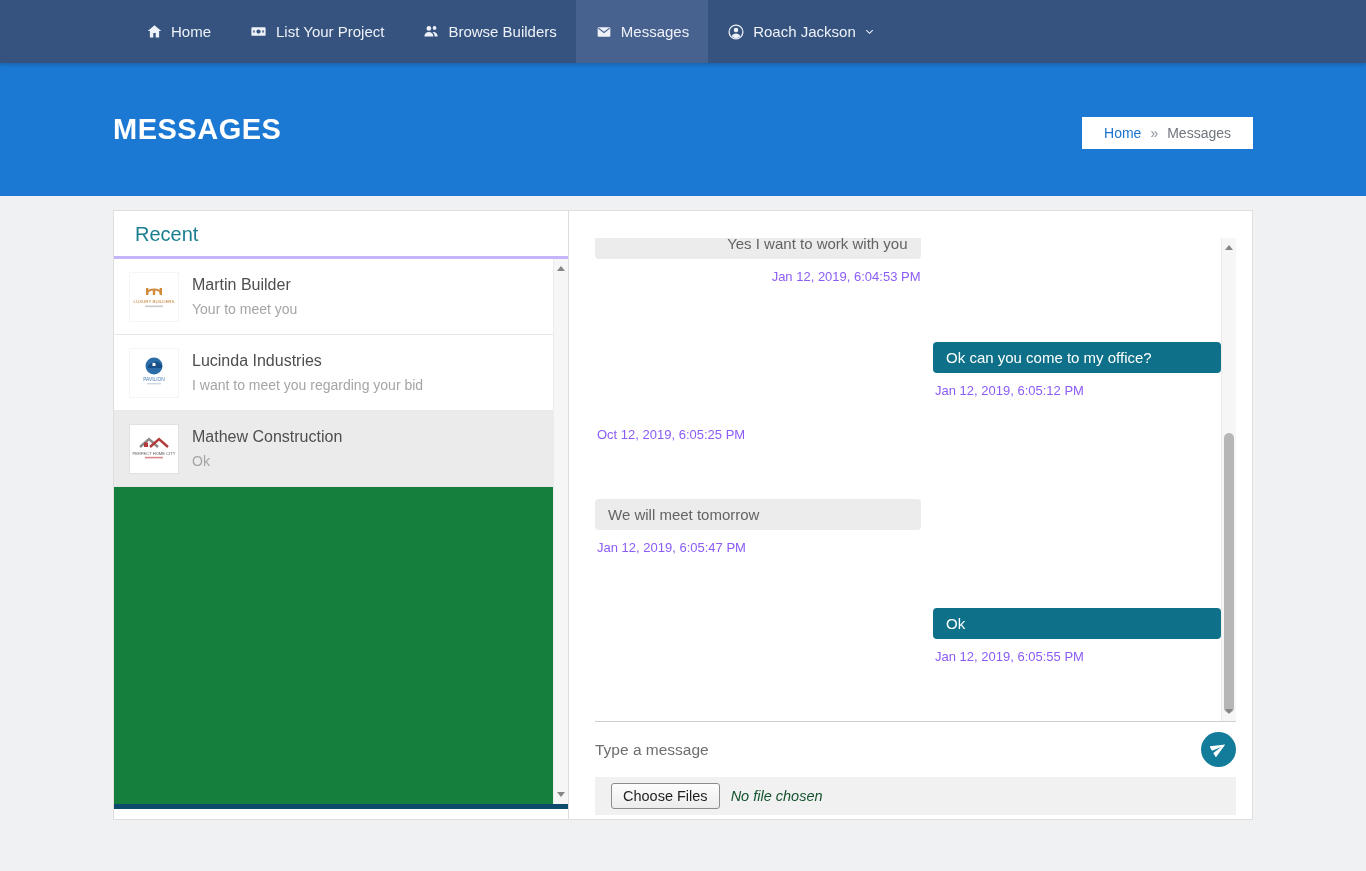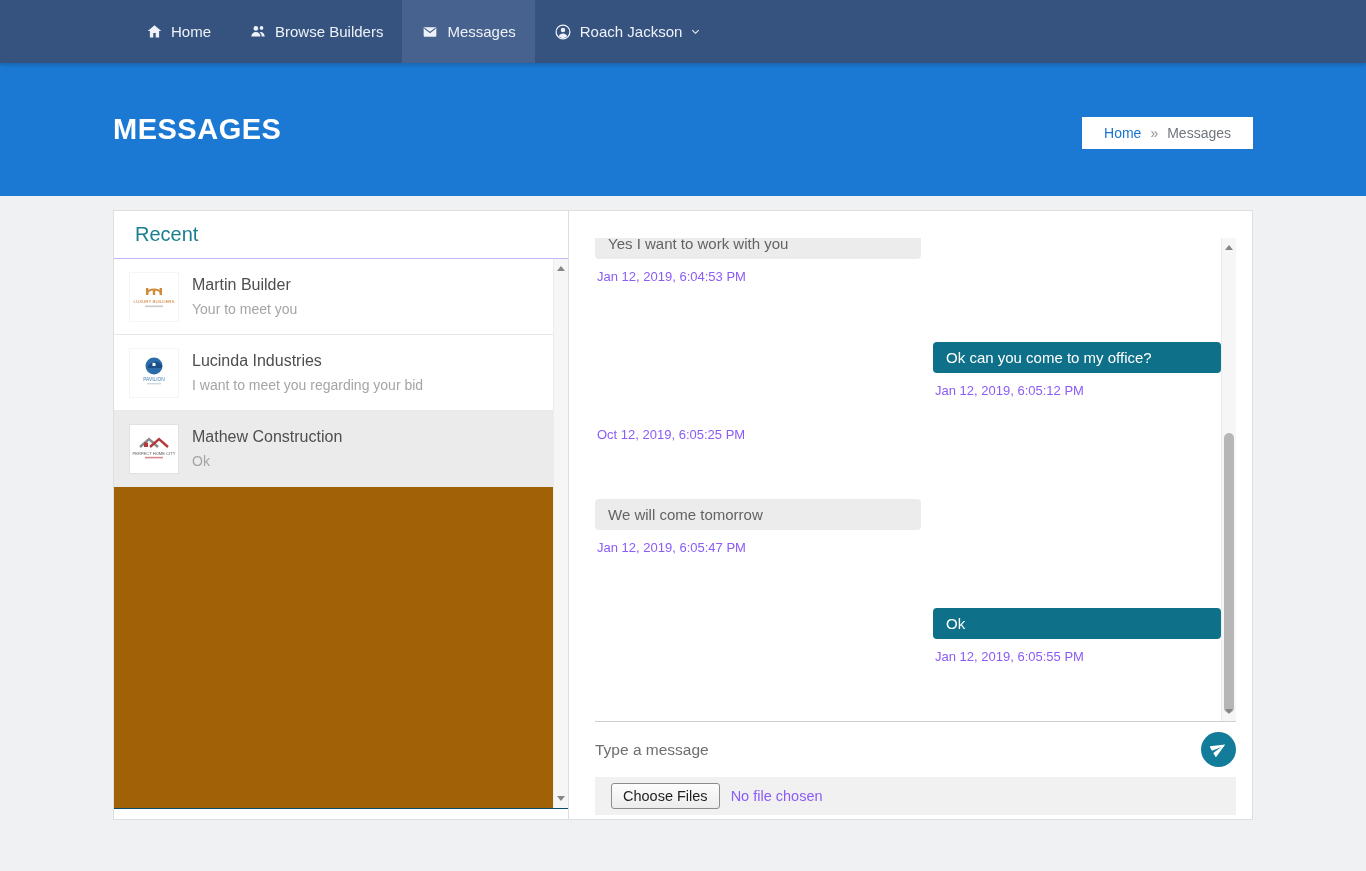--- a/index.html
+++ b/index.html
@@ -75,27 +75,27 @@
   }
 
   
   .convo-panel { width: 455px; border-right: 1px solid #dddddd; }
   .panel-header {
     height: 48px;
     line-height: 47px;
     padding-left: 21px;
     font-size: 20px;
     color: #1a7f8f;
-    border-bottom: 1px solid #c4b5fd;
+    border-bottom: 3px solid #c4b5fd;
   }
   .convo-list {
     position: relative;
     height: 550px;
-    background: #a16207;
-    border-bottom: 1px solid #0c4a6e;
+    background: #15803d;
+    border-bottom: 5px solid #0c4a6e;
     overflow: hidden;
   }
   .convo-item {
     height: 76px;
     background: #ffffff;
     border-bottom: 1px solid #e8e8e8;
     display: flex;
     align-items: center;
     padding-left: 16px;
     padding-right: 20px;
@@ -167,21 +167,21 @@
   .msg.right { width: 46%; margin-left: auto; }
   .bubble {
     padding: 7px 13px;
     border-radius: 4px;
     font-size: 15px;
     line-height: 17px;
   }
   .msg.left  .bubble { background: #ececec; color: #636363; }
   .msg.right .bubble { background: #0e7189; color: #ffffff; }
   .msg-time { margin-top: 10px; font-size: 13px; color: #8b5cf6; padding-left: 2px; }
-  .messages .msg:nth-child(1) { margin-top: -10px; }
+  .messages .msg:nth-child(1) { margin-top: -10px; text-align: right; }
   .messages .msg:nth-child(2) { margin-top: 58px; }
   .messages .msg:nth-child(3) { margin-top: 29px; }
   .messages .msg:nth-child(4) { margin-top: 57px; }
   .messages .msg:nth-child(5) { margin-top: 53px; }
 
   
   .composer {
     height: 55px;
     display: flex;
     align-items: center;
@@ -224,34 +224,46 @@
     color: #1f1f1f;
     padding: 4px 11px;
     border: 1px solid #8c8c8c;
     border-radius: 3px;
     background: linear-gradient(#fdfdfd, #ececec);
     cursor: pointer;
   }
   .file-status {
     margin-left: 11px;
     font-size: 14.5px;
-    color: #8b5cf6;
+    color: #14532d;
+    font-style: italic;
   }
 </style>
 </head>
 <body>
 
 <nav class="navbar">
   <div class="nav-item">
     <span>
       <svg width="17" height="17" viewBox="0 0 24 24">
           <path d="M12 3l9.5 8.2h-3v9.3h-4.8v-6.3h-3.4v6.3H5.5v-9.3h-3z" fill="#eef2f8"></path>
         </svg>
     </span>
     <span>Home</span>
+  </div>
+  <div class="nav-item">
+    <span>
+      <svg width="19" height="17" viewBox="0 0 24 24">
+          <rect x="2" y="6" width="20" height="12" rx="1.2" fill="#eef2f8"></rect>
+          <circle cx="12" cy="12" r="3" fill="#36537f"></circle>
+          <rect x="4.6" y="10.4" width="2" height="3.2" fill="#36537f"></rect>
+          <rect x="17.4" y="10.4" width="2" height="3.2" fill="#36537f"></rect>
+        </svg>
+    </span>
+    <span>List Your Project</span>
   </div>
   <div class="nav-item">
     <span>
       <svg width="18" height="17" viewBox="0 0 24 24" fill="#eef2f8">
           <circle cx="9" cy="7.6" r="3.3"></circle>
           <path d="M2.6 19c0-3.6 2.9-6.4 6.4-6.4s6.4 2.8 6.4 6.4z"></path>
           <circle cx="17" cy="7" r="2.6"></circle>
           <path d="M16.2 12.6c3 .4 5.3 3.1 5.3 6.4h-4.2c-.2-2.6-1.3-4.9-3.1-6 .6-.3 1.3-.4 2-.4z"></path>
         </svg>
     </span>
@@ -375,21 +387,21 @@
         <div class="msg right">
           <div class="bubble">Ok can you come to my office?</div>
           <div class="msg-time">Jan 12, 2019, 6:05:12 PM</div>
         </div>
 
         <div class="msg left">
           <div class="msg-time">Oct 12, 2019, 6:05:25 PM</div>
         </div>
 
         <div class="msg left">
-          <div class="bubble">We will come tomorrow</div>
+          <div class="bubble">We will meet tomorrow</div>
           <div class="msg-time">Jan 12, 2019, 6:05:47 PM</div>
         </div>
 
         <div class="msg right">
           <div class="bubble">Ok</div>
           <div class="msg-time">Jan 12, 2019, 6:05:55 PM</div>
         </div>
 
       </div>
 

